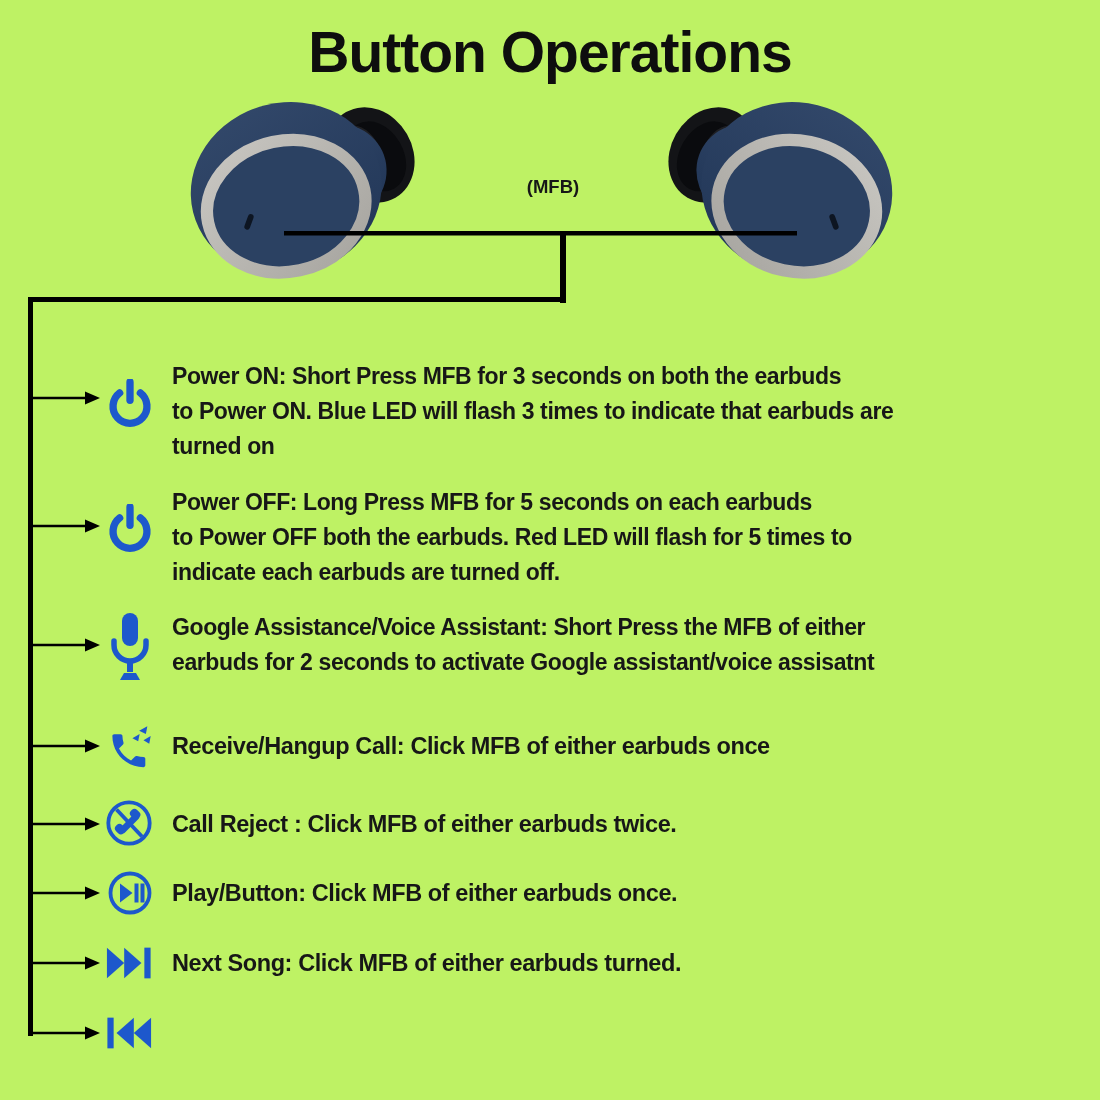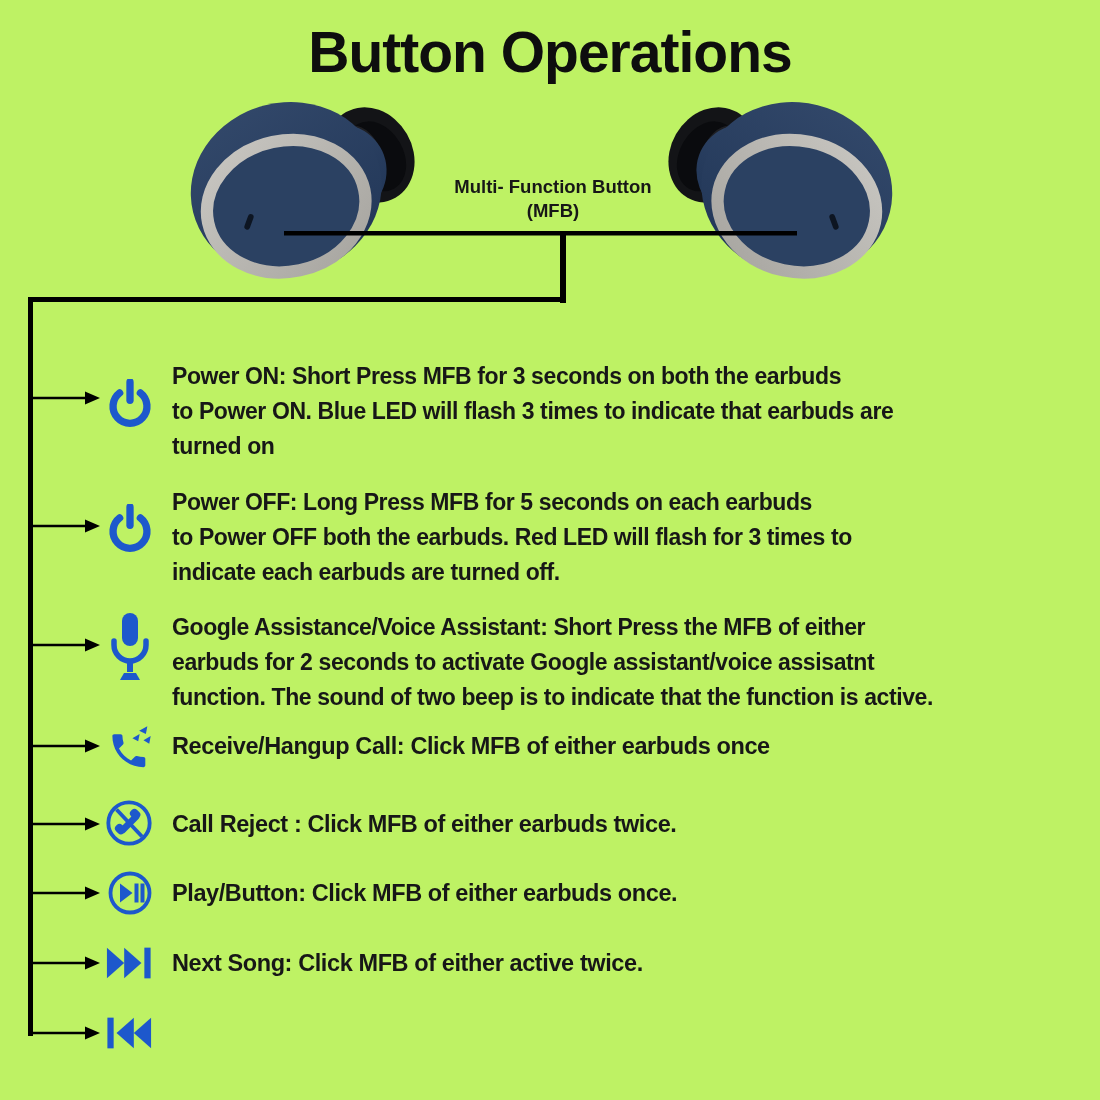--- a/index.html
+++ b/index.html
@@ -61,21 +61,20 @@
         <ellipse cx="187" cy="52" rx="20" ry="28" fill="#1e1f23"></ellipse>
       </g>
       <ellipse cx="160" cy="80" rx="52" ry="50" transform="rotate(-25 160 80)" fill="url(#bodyGrad)"></ellipse>
       <ellipse cx="106" cy="98" rx="101" ry="91" transform="rotate(-14 106 98)" fill="url(#bodyGrad)"></ellipse>
       <ellipse cx="106" cy="116" rx="84" ry="69" transform="rotate(-12 106 116)" fill="var(--earbud-face)" stroke="url(#ringGrad)" stroke-width="13"></ellipse>
       <rect x="64" y="124" width="6" height="17" rx="3" fill="#0d1522" transform="rotate(20 67 132)"></rect>
     </svg>
   </div>
 
   <div class="abs mfb-label">
-    <div>Multi- Function Button</div>
     <div>(MFB)</div>
   </div>
 
   <svg class="abs overlay" width="1100" height="1100">
     <g fill="var(--line-black,#000)" stroke="var(--line-black,#000)">
       <rect x="284" y="231" width="513" height="4.5" stroke="none"></rect>
       <rect x="560" y="231" width="6" height="72" stroke="none"></rect>
       <rect x="28" y="297" width="538" height="5" stroke="none"></rect>
       <rect x="28" y="297" width="5" height="739" stroke="none"></rect>
 
@@ -118,38 +117,37 @@
   </div>
 
   <div class="abs icon-box" style="left:108px;top:504px">
     <svg width="44" height="48" viewBox="0 0 48 52">
       <line x1="24" y1="3" x2="24" y2="23" stroke="var(--icon-blue,#1d58cc)" stroke-width="8" stroke-linecap="round"></line>
       <path d="M12.7 15 A 18.5 18.5 0 1 0 35.3 15" fill="none" stroke="var(--icon-blue,#1d58cc)" stroke-width="8" stroke-linecap="round"></path>
     </svg>
   </div>
   <div class="abs para" style="top:475px">
     <div>Power OFF: Long Press MFB for 5 seconds on each earbuds</div>
-    <div>to Power OFF both the earbuds. Red LED will flash for 3 times to</div>
+    <div>to Power OFF both the earbuds. Red LED will flash for 5 times to</div>
     <div>indicate each earbuds are turned off.</div>
   </div>
 
   <div class="abs icon-box" style="left:110px;top:612px">
     <svg width="40" height="72" viewBox="0 0 40 72">
       <g fill="var(--icon-blue,#1d58cc)" stroke="var(--icon-blue,#1d58cc)">
         <rect x="12" y="1" width="16" height="33" rx="8" stroke="none"></rect>
         <path d="M4 29 v4 a16 16 0 0 0 32 0 v-4" fill="none" stroke-width="5.5" stroke-linecap="round"></path>
         <line x1="20" y1="50" x2="20" y2="60" stroke-width="6"></line>
         <polygon points="14,61 26,61 30,68 10,68" stroke="none"></polygon>
       </g>
     </svg>
   </div>
   <div class="abs para" style="top:600px">
     <div>Google Assistance/Voice Assistant: Short Press the MFB of either</div>
     <div>earbuds for 2 seconds to activate Google assistant/voice assisatnt</div>
-    <div>function. The sound of two beep is to indicate that the function is active.</div>
   </div>
 
   <div class="abs icon-box" style="left:104px;top:721px">
     <svg width="52" height="52" viewBox="0 0 52 54">
       <g fill="var(--icon-blue,#1d58cc)">
         <g transform="translate(2,8) scale(1.9)">
           <path d="M6.62 10.79c1.44 2.83 3.76 5.14 6.59 6.59l2.2-2.2c.27-.27.67-.36 1.02-.24 1.12.37 2.33.57 3.57.57.55 0 1 .45 1 1V20c0 .55-.45 1-1 1-9.39 0-17-7.61-17-17 0-.55.45-1 1-1h3.5c.55 0 1 .45 1 1 0 1.25.2 2.45.57 3.57.11.35.03.74-.25 1.02l-2.2 2.2z"></path>
         </g>
         <path d="M28.5 18 L36 13.5 34.5 21 Z"></path>
         <path d="M35.5 10 L44 5.5 42.5 13.5 Z"></path>
@@ -193,21 +191,21 @@
   <div class="abs icon-box" style="left:105px;top:945px">
     <svg width="48" height="36" viewBox="0 0 50 36">
       <g fill="var(--icon-blue,#1d58cc)">
         <polygon points="2,2 2,34 20,18"></polygon>
         <polygon points="20,2 20,34 38,18"></polygon>
         <rect x="41" y="2" width="6.5" height="32"></rect>
       </g>
     </svg>
   </div>
   <div class="abs single" style="top:946px">
-    <div>Next Song: Click MFB of either active twice.</div>
+    <div>Next Song: Click MFB of either earbuds turned.</div>
   </div>
 
   <div class="abs icon-box" style="left:105px;top:1015px">
     <svg width="48" height="36" viewBox="0 0 50 36">
       <g fill="var(--icon-blue,#1d58cc)">
         <rect x="2.5" y="2" width="6.5" height="32"></rect>
         <polygon points="30,2 30,34 12,18"></polygon>
         <polygon points="48,2 48,34 30,18"></polygon>
       </g>
     </svg>

